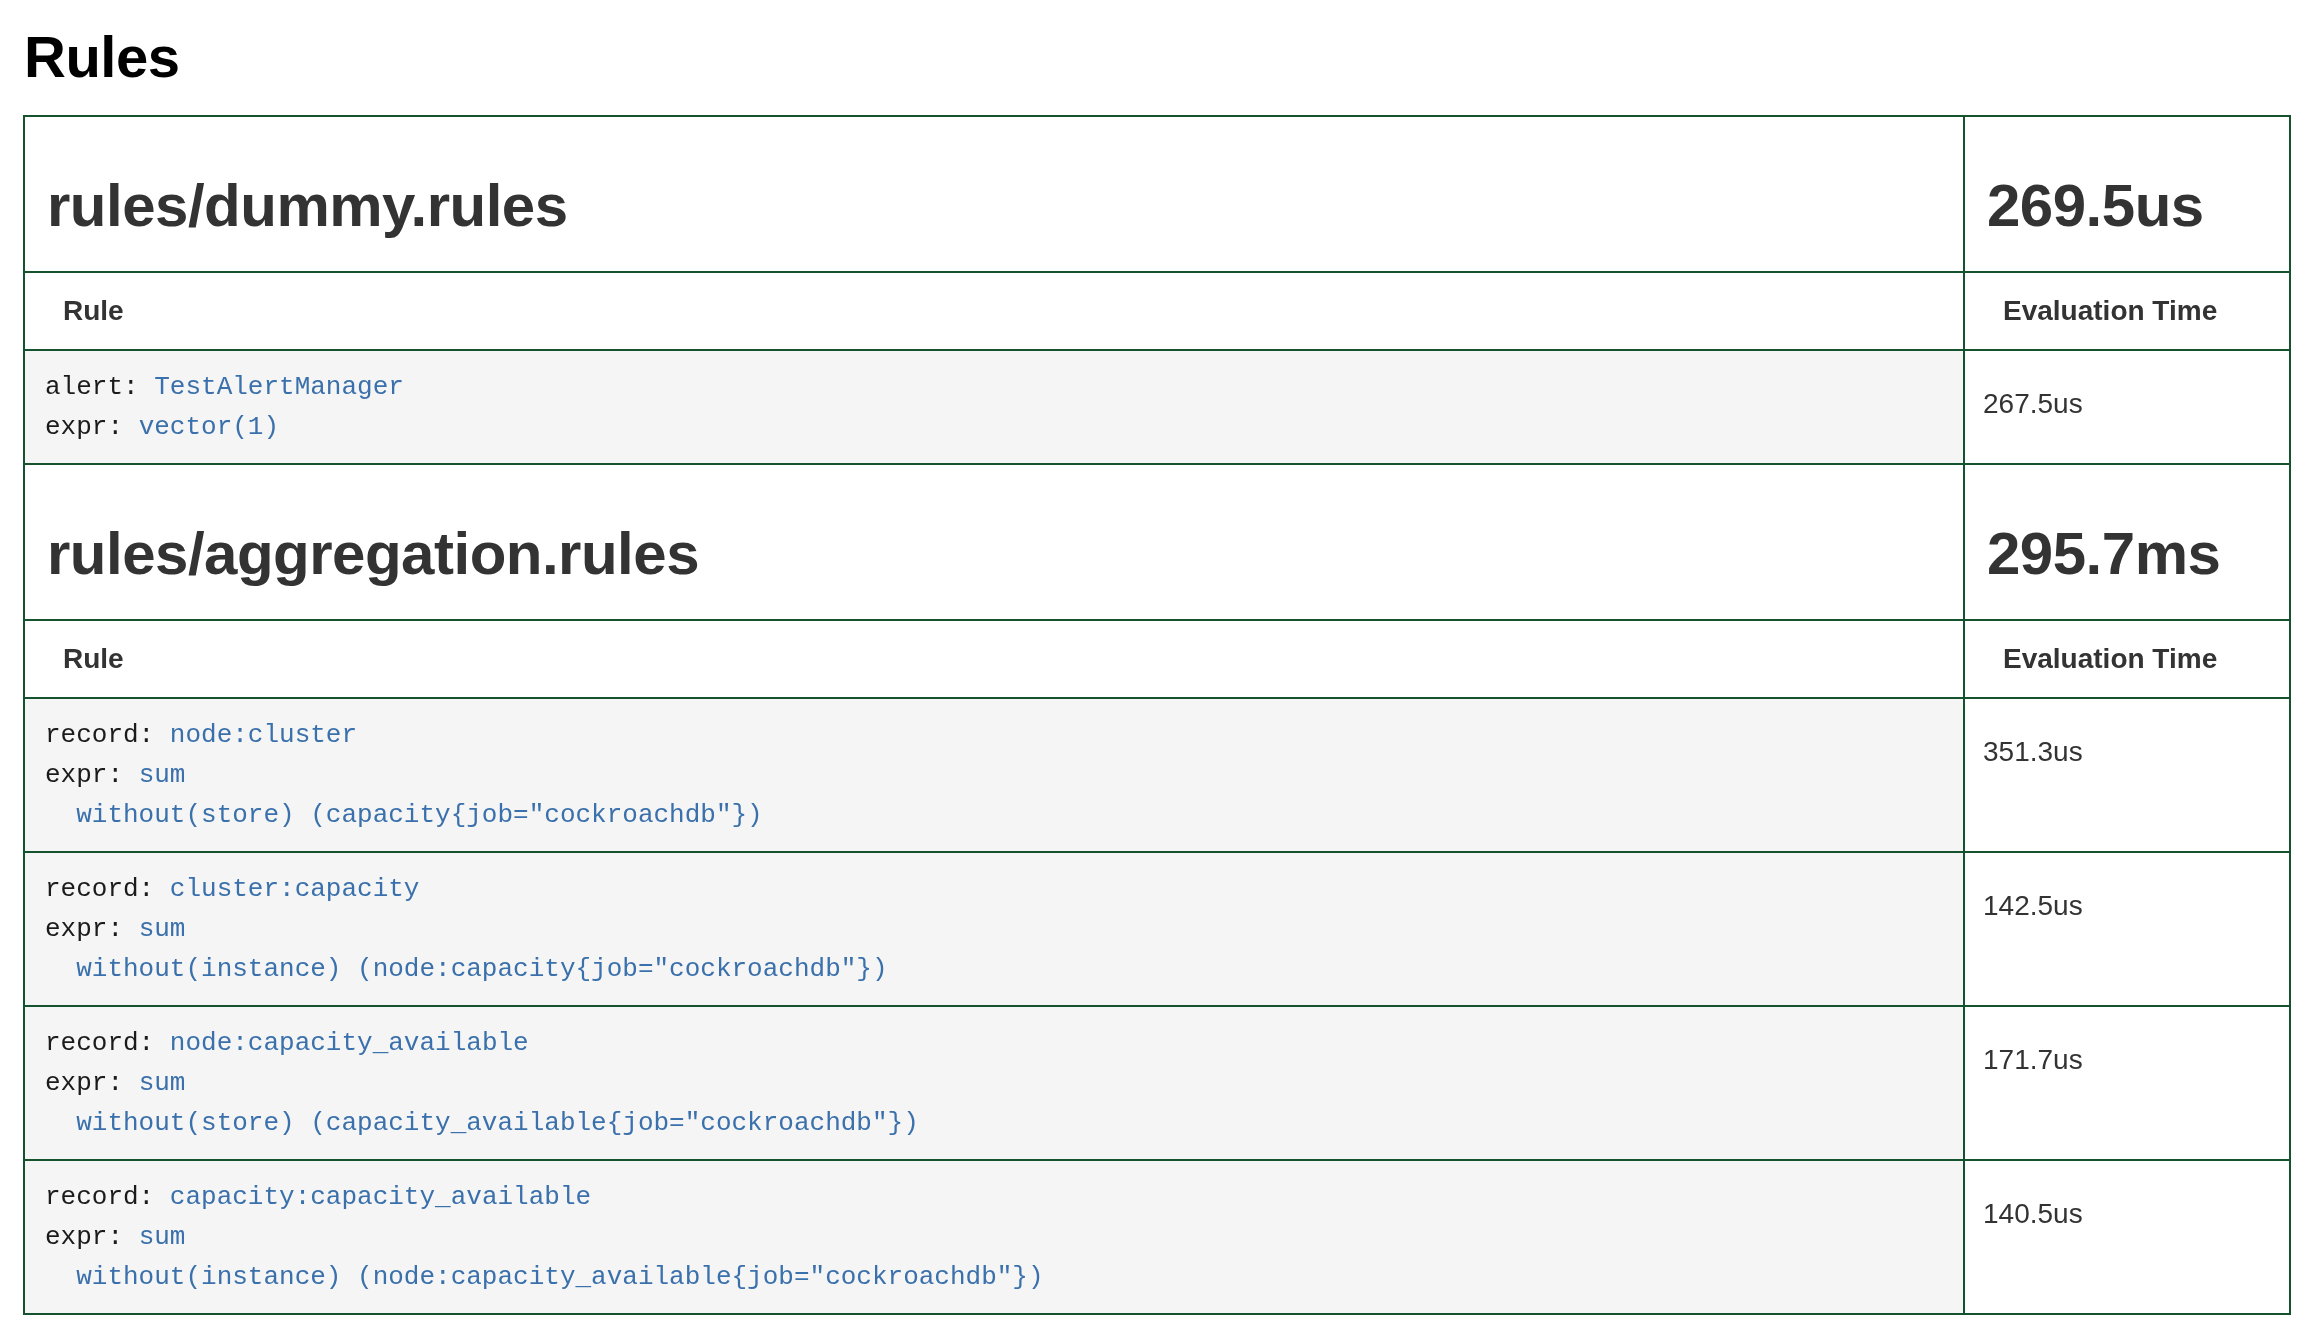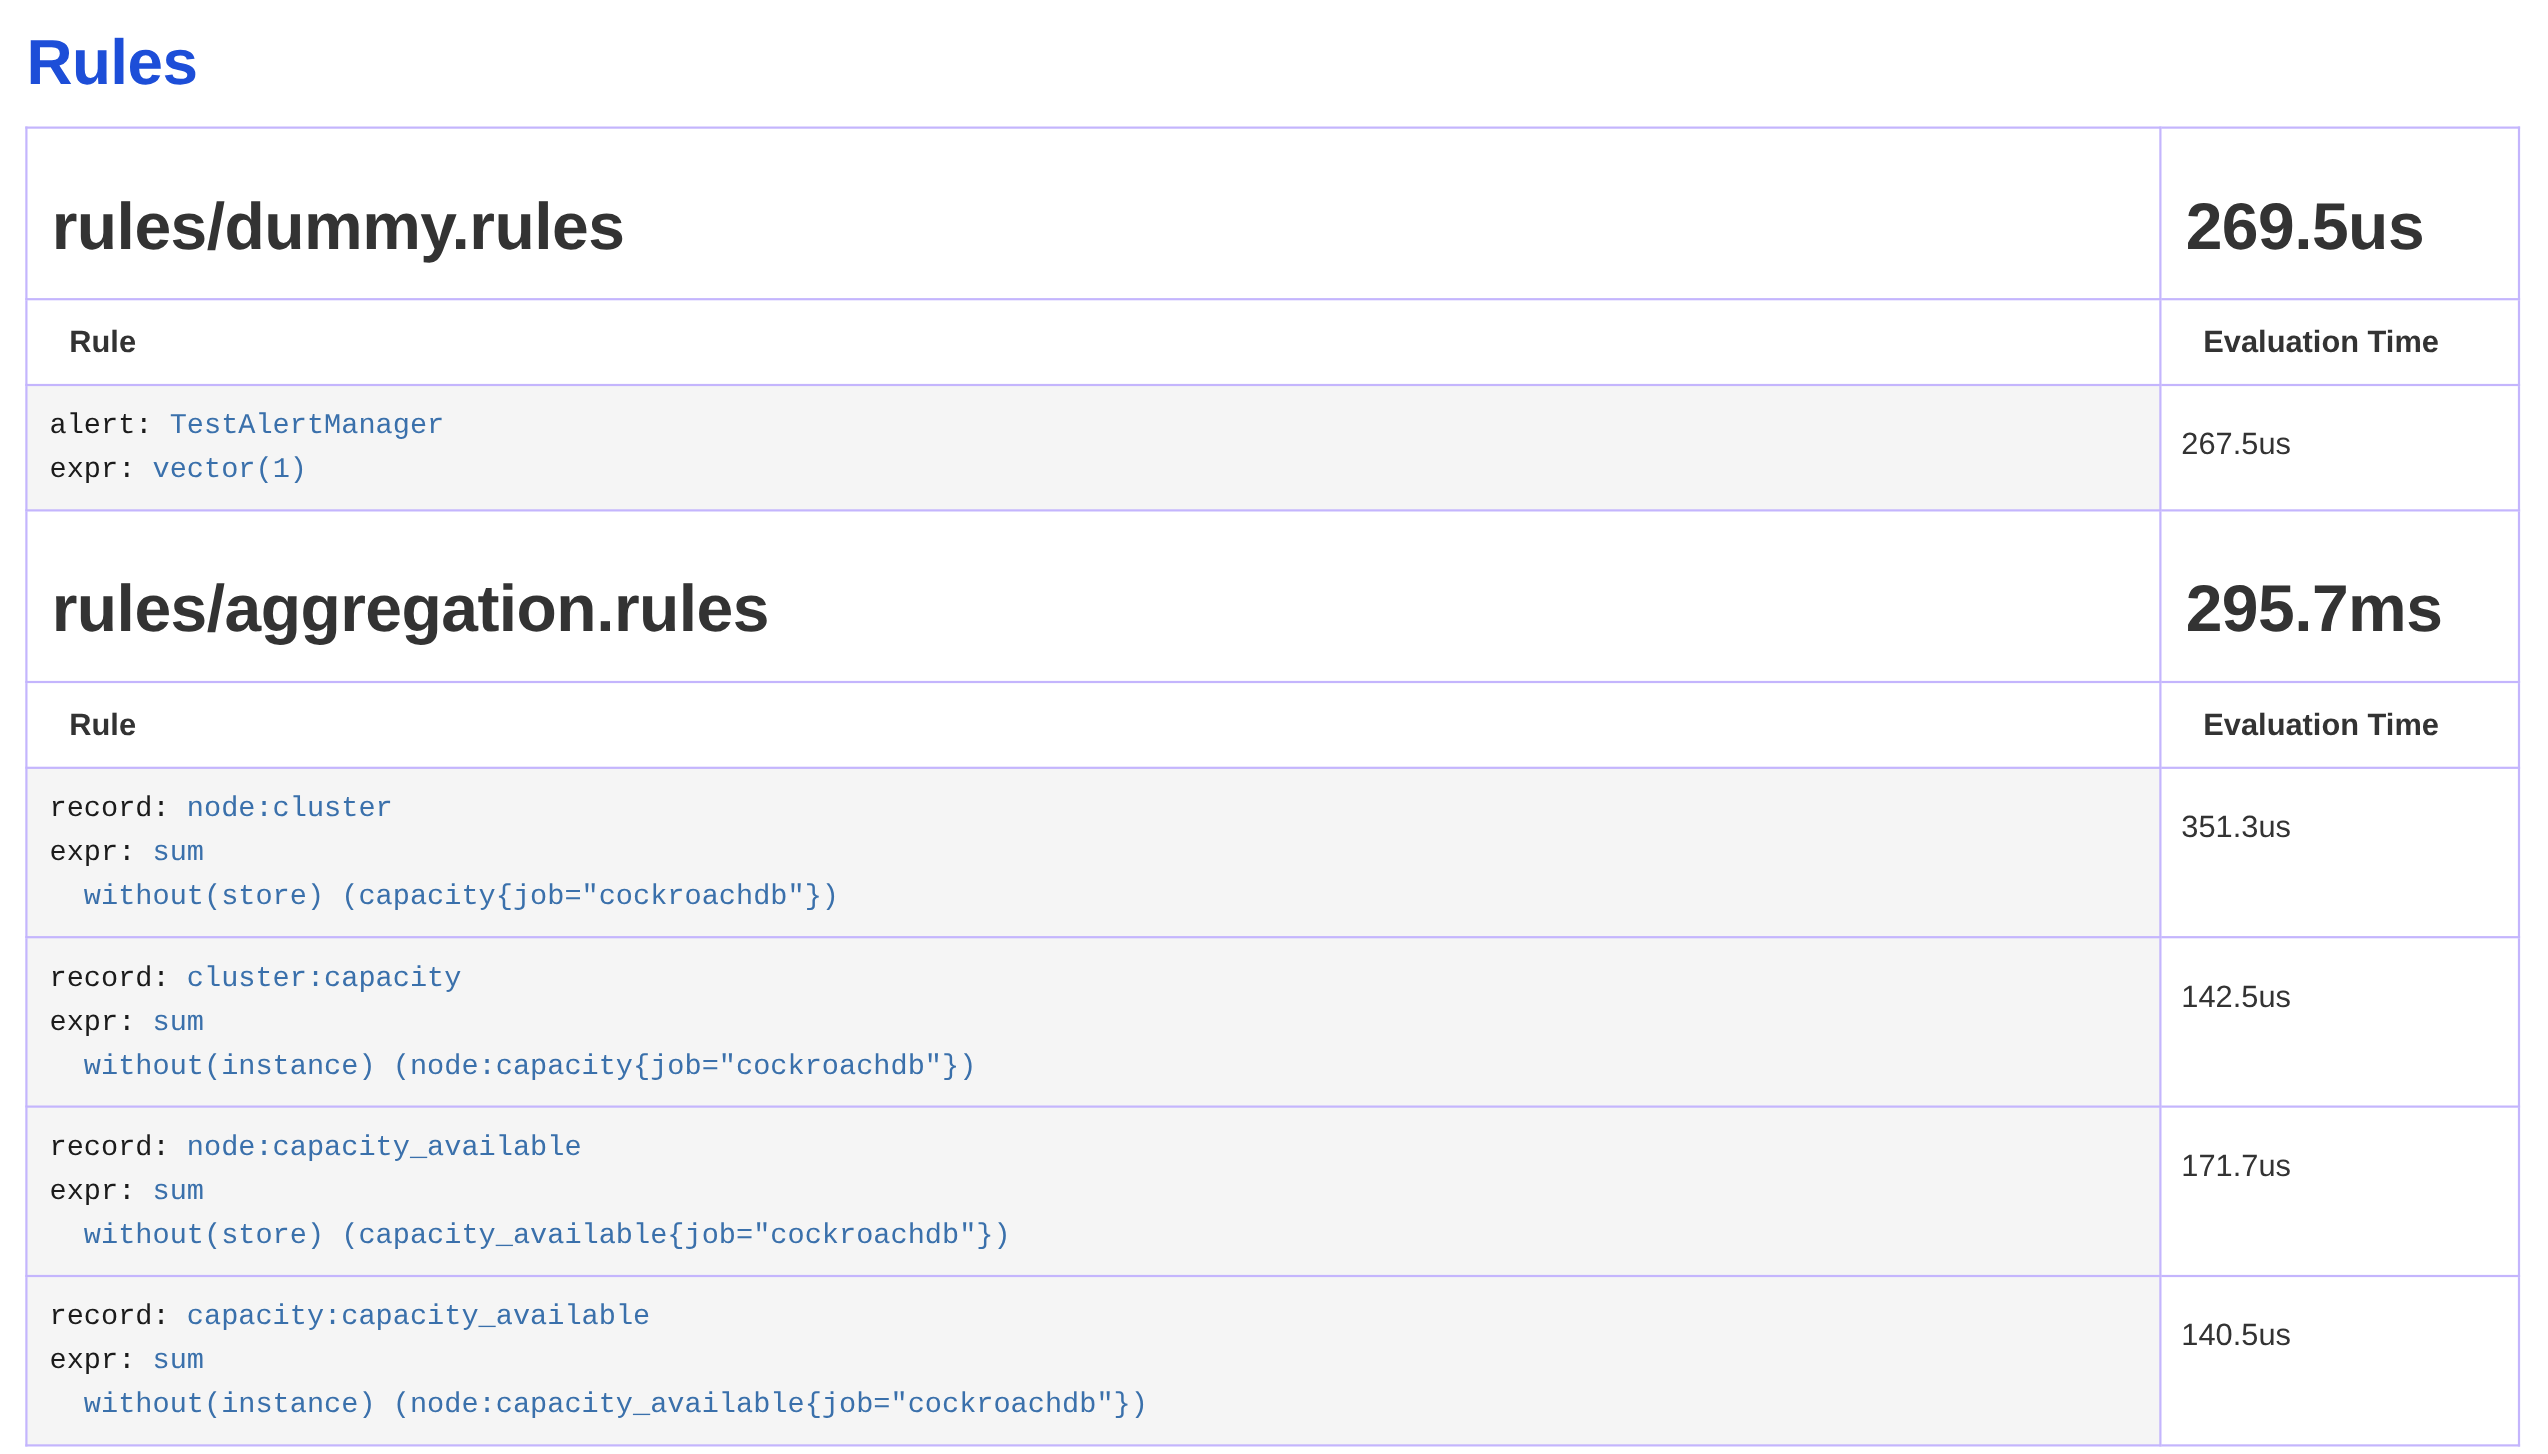--- a/index.html
+++ b/index.html
@@ -16,30 +16,30 @@
   }
   .wrap {
     padding-left: 23px;
     padding-right: 26px;
   }
   h1.page-title {
     font-size: 58px;
     font-weight: 700;
     line-height: 1.15;
     letter-spacing: -0.5px;
-    color: #1d4ed8;
+    color: #000000;
     margin: 24px 0 24px 1px;
   }
   table.rules-table {
     border-collapse: collapse;
     table-layout: fixed;
     width: 2266px;
   }
   table.rules-table td {
-    border: 2px solid #c4b5fd;
+    border: 2px solid #14532d;
     vertical-align: top;
   }
   tr.group-row td {
     padding: 16px 22px;
     background: #ffffff;
   }
   .group-heading {
     font-size: 60px;
     font-weight: 700;
     line-height: 1.1;

